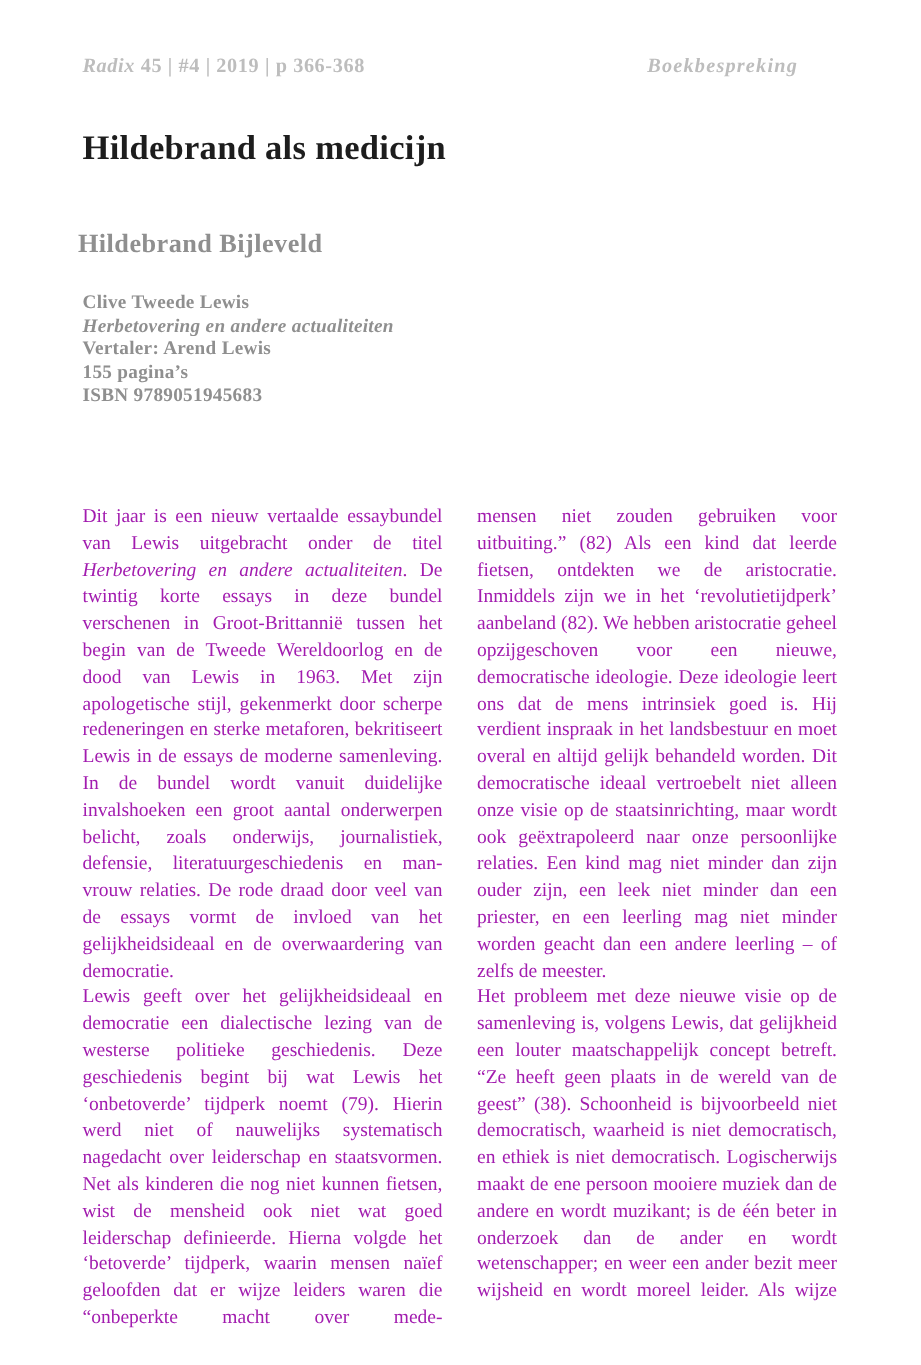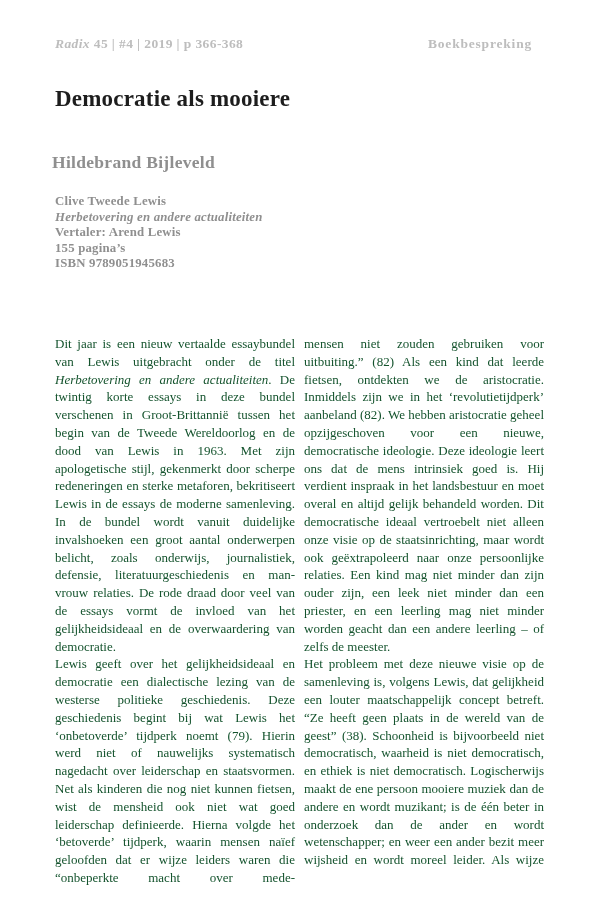--- a/index.html
+++ b/index.html
@@ -18,21 +18,21 @@
     right: 56px;
     display: flex;
     justify-content: space-between;
     align-items: baseline;
     font-size: 13.5px;
     font-weight: bold;
     color: #bdbdbd;
     letter-spacing: 0.4px;
   }
   .pagehead .journal-name { font-style: italic; }
-  .section-label { letter-spacing: 0.8px; margin-right: 26px; }
+  .section-label { letter-spacing: 0.8px; margin-right: 26px; font-style: italic; }
   .title {
     position: absolute;
     top: 86px;
     left: 55px;
     margin: 0;
     font-size: 23px;
     font-weight: bold;
     color: #1d1d1d;
     letter-spacing: 0.2px;
     line-height: 1.1;
@@ -57,22 +57,22 @@
     color: #8f8f8f;
     line-height: 15.6px;
     letter-spacing: 0.2px;
   }
   .bookinfo .it { font-style: italic; }
   .bodytext {
     position: absolute;
     top: 335px;
     left: 55px;
     display: flex;
-    gap: 9px;
-    color: #14532d;
+    gap: 23px;
+    color: #a21caf;
   }
   .col {
     width: 240px;
     font-size: 13px;
     line-height: 17.8px;
     text-align: justify;
   }
   .col p { margin: 0; }
   .col p.cont { text-align-last: justify; }
   .col .it { font-style: italic; }
@@ -82,21 +82,21 @@
 
 <div class="page">
 
   <header class="pagehead">
     <div>
       <span class="journal-name">Radix</span><span> 45 | #4 | 2019 | p 366-368</span>
     </div>
     <div class="section-label">Boekbespreking</div>
   </header>
 
-  <h1 class="title">Democratie als mooiere</h1>
+  <h1 class="title">Hildebrand als medicijn</h1>
 
   <h2 class="author">Hildebrand Bijleveld</h2>
 
   <div class="bookinfo">
     <div>Clive Tweede Lewis</div>
     <div class="it">Herbetovering en andere actualiteiten</div>
     <div>Vertaler: Arend Lewis</div>
     <div>155 pagina’s</div>
     <div>ISBN 9789051945683</div>
   </div>

